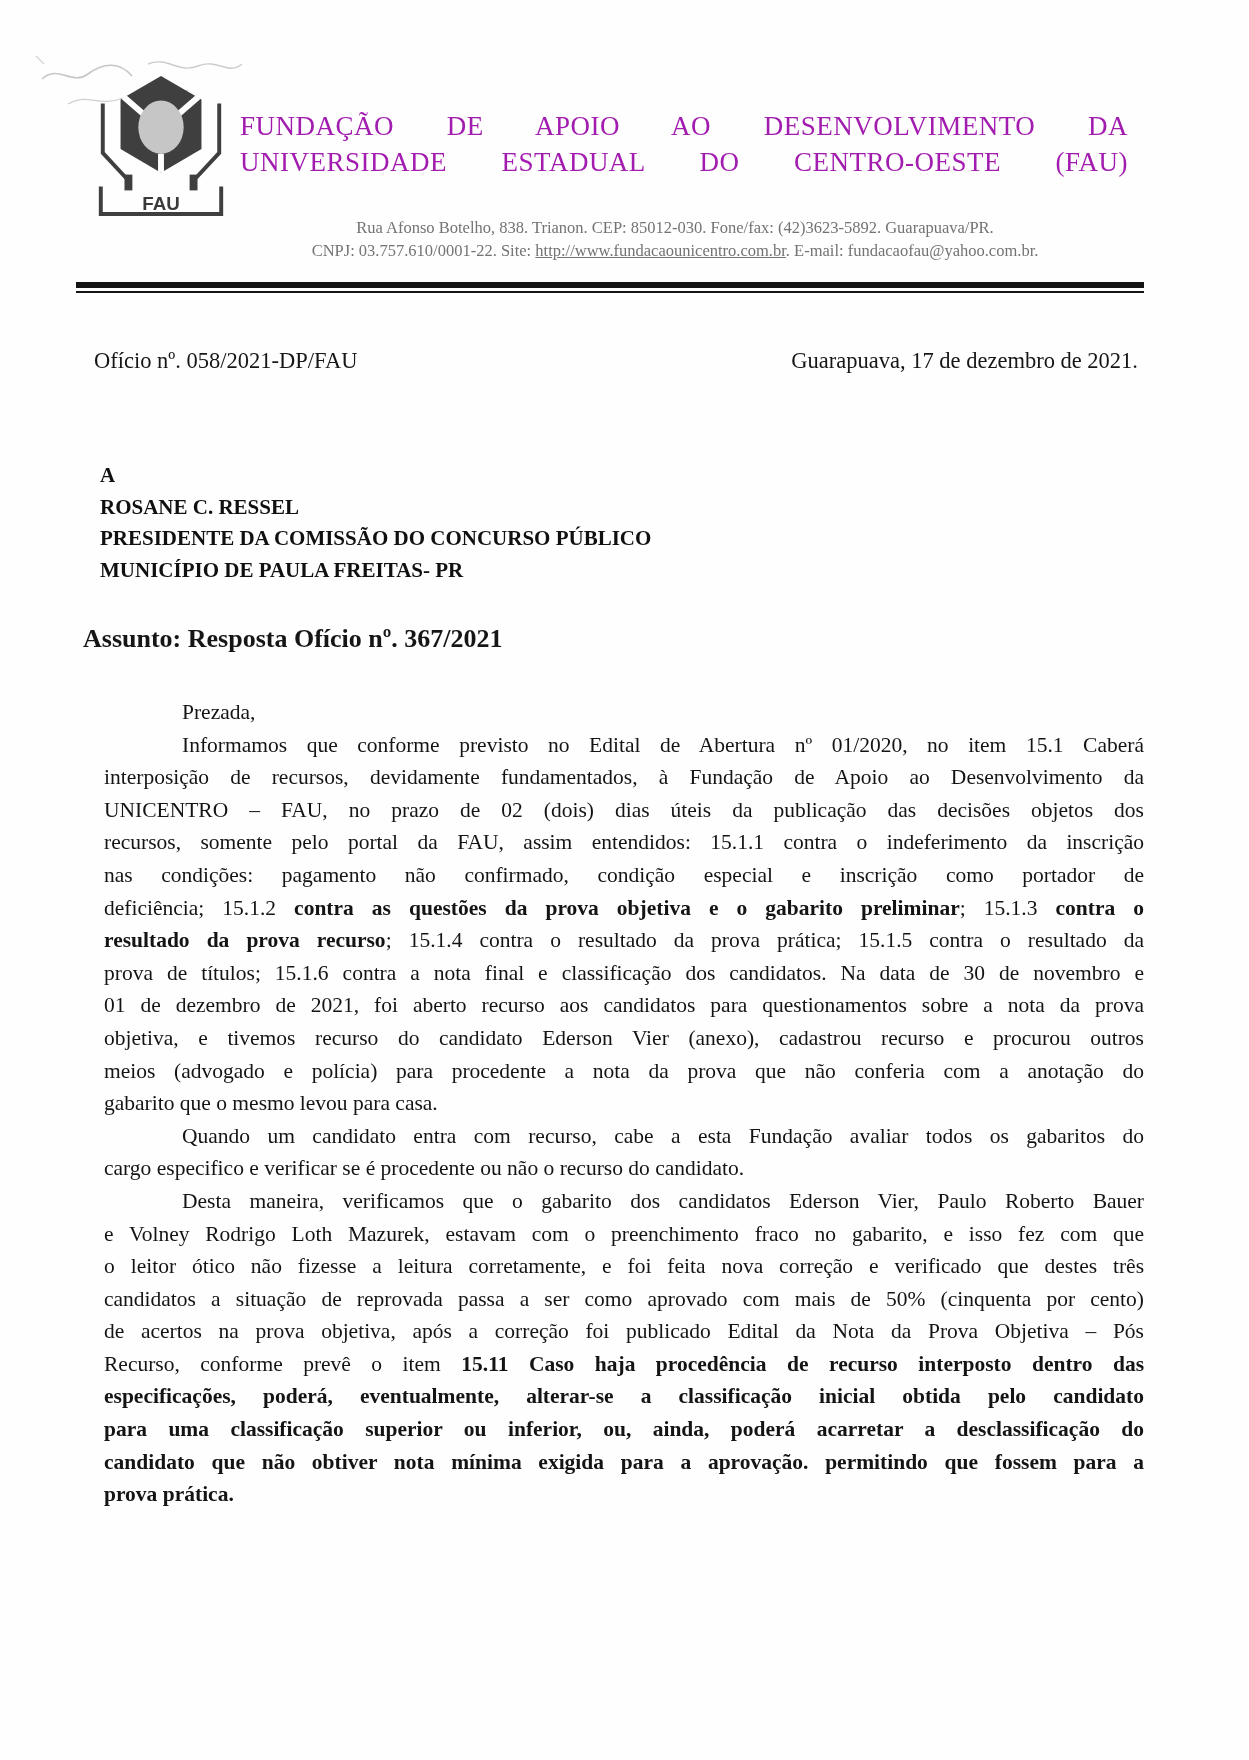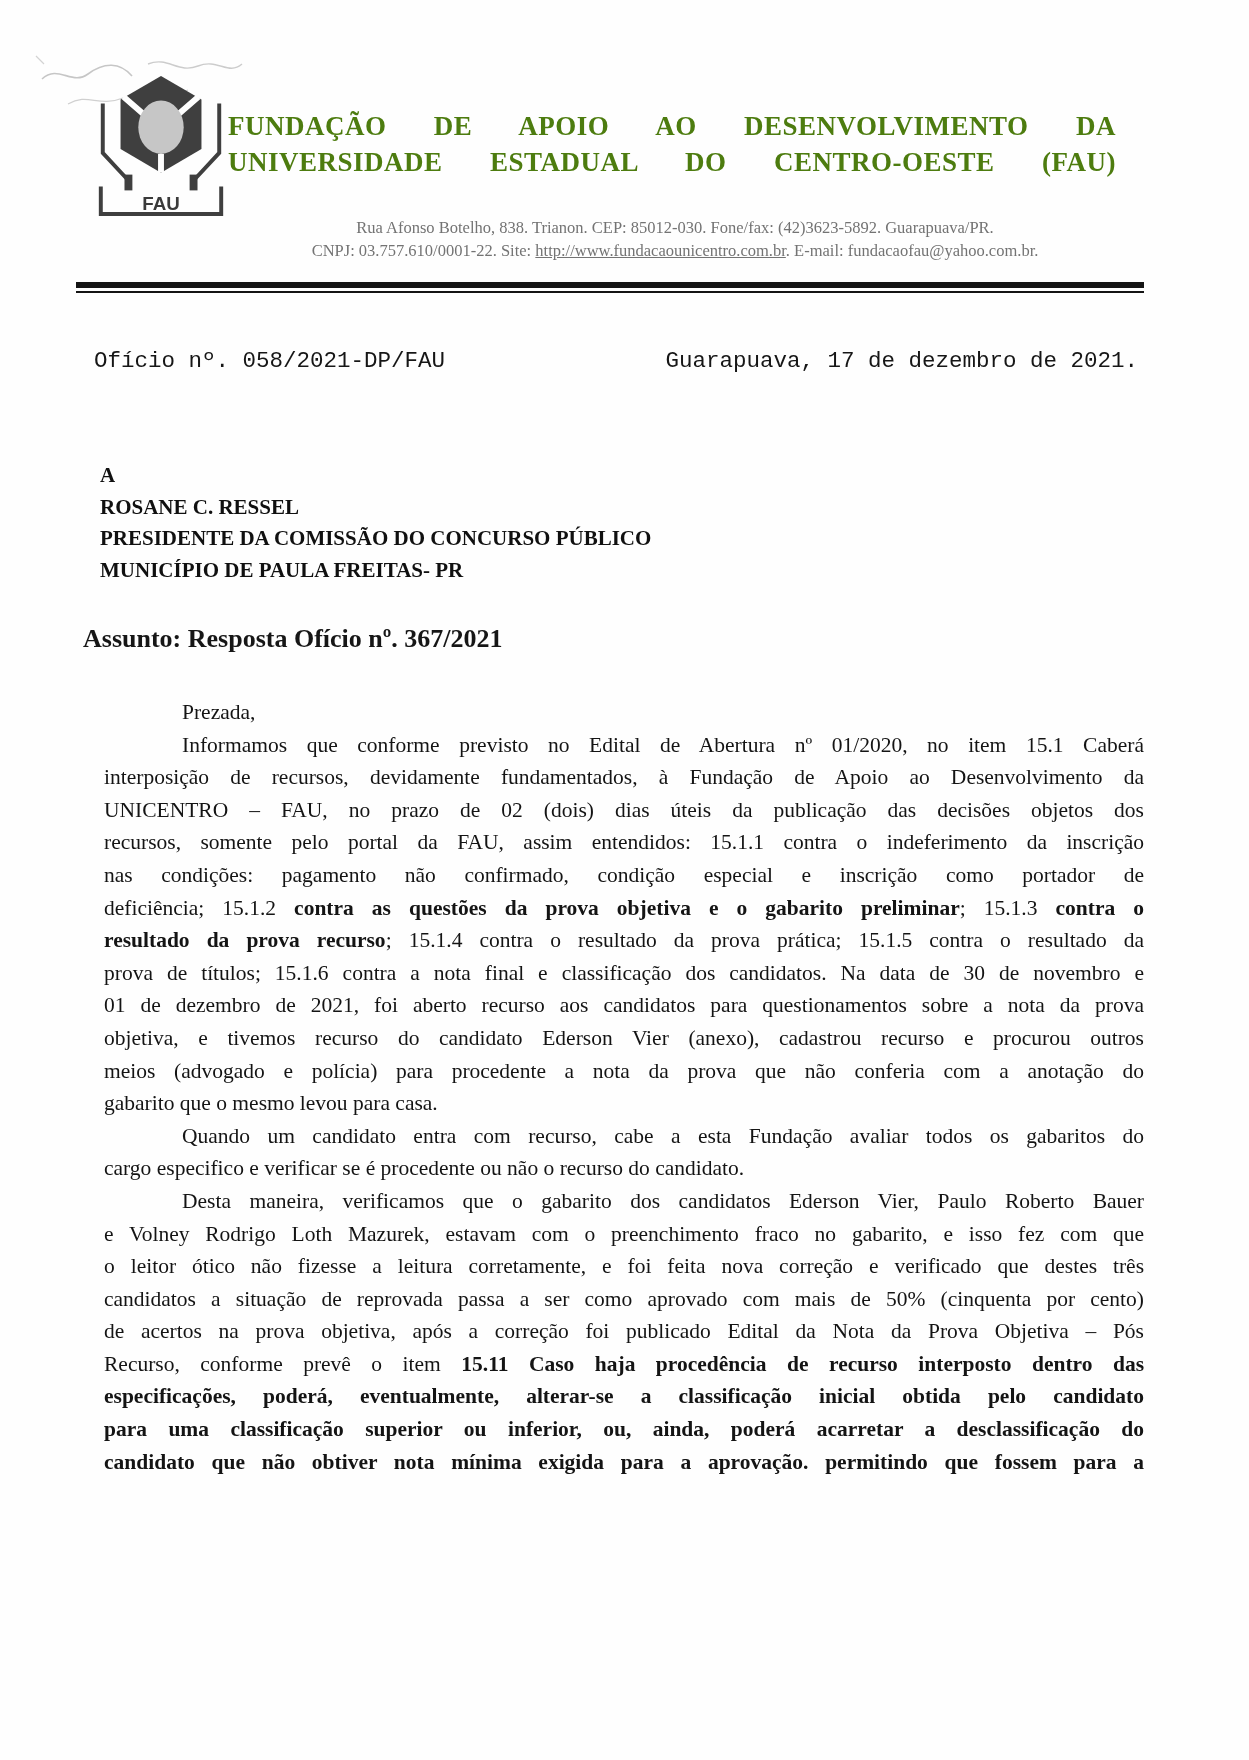--- a/index.html
+++ b/index.html
@@ -8,38 +8,37 @@
     width:1249px;height:1760px;
     margin:0 auto;
     background:#fefefe;
     font-family:"Liberation Serif","DejaVu Serif",serif;
     color:#161616;
     overflow:hidden;
   }
   
   .logo{position:absolute;left:92px;top:70px;width:138px;height:150px;}
   .org-title{
-    position:absolute;left:228px;top:108px;width:888px;
-    font-weight:bold;font-size:27px;line-height:36px;color:#4d7c0f;
+    position:absolute;left:240px;top:108px;width:888px;
+    font-weight:normal;font-size:27px;line-height:36px;color:#a21caf;
     letter-spacing:0.5px;
   }
   .org-title .jline{text-align:justify;text-align-last:justify;white-space:normal;}
   .address{
     position:absolute;left:225px;top:216px;width:900px;
     font-size:16.5px;line-height:23px;text-align:center;color:#737373;
   }
   .address .site{text-decoration:underline;}
   .divider{position:absolute;left:76px;top:282px;width:1068px;height:3px;
     border-top:6px solid #141414;border-bottom:2px solid #141414;}
   
   .meta-row{
     position:absolute;left:94px;top:348px;width:1044px;
     display:flex;justify-content:space-between;
     font-size:22.5px;
-    font-family:Liberation Mono, monospace;
   }
   
   .recipient{
     position:absolute;left:100px;top:460px;
     font-weight:bold;font-size:21px;line-height:31.5px;color:#101010;
   }
   
   .subject{position:absolute;left:83px;top:624px;font-size:26px;font-weight:bold;}
   
   .letter-body{
@@ -125,15 +124,16 @@
       <div class="bline end"><span>cargo especifico e verificar se é procedente ou não o recurso do candidato.</span></div>
       <div class="bline indent"><span>Desta maneira,  verificamos que o gabarito dos candidatos Ederson Vier, Paulo Roberto Bauer</span></div>
       <div class="bline"><span>e Volney Rodrigo Loth Mazurek, estavam com o preenchimento fraco no gabarito, e isso fez com que</span></div>
       <div class="bline"><span>o leitor ótico não fizesse a leitura corretamente, e foi feita nova correção e verificado que destes três</span></div>
       <div class="bline"><span>candidatos a situação de reprovada passa a ser como aprovado com mais de 50% (cinquenta por cento)</span></div>
       <div class="bline"><span>de acertos na prova objetiva, após a correção foi publicado Edital da Nota da Prova Objetiva – Pós</span></div>
       <div class="bline"><span>Recurso,  conforme prevê o item </span><span class="bold">15.11 Caso haja procedência de recurso interposto dentro das</span></div>
       <div class="bline"><span class="bold">especificações, poderá, eventualmente, alterar-se a classificação inicial obtida pelo candidato</span></div>
       <div class="bline"><span class="bold">para uma classificação superior ou inferior, ou, ainda, poderá acarretar a desclassificação do</span></div>
       <div class="bline"><span class="bold">candidato que não obtiver nota mínima exigida para a aprovação. permitindo que fossem para a</span></div>
+      <div class="bline end"><span class="bold">prova prática.</span></div>
     </div>
 
 </div>
 
 </body></html>

